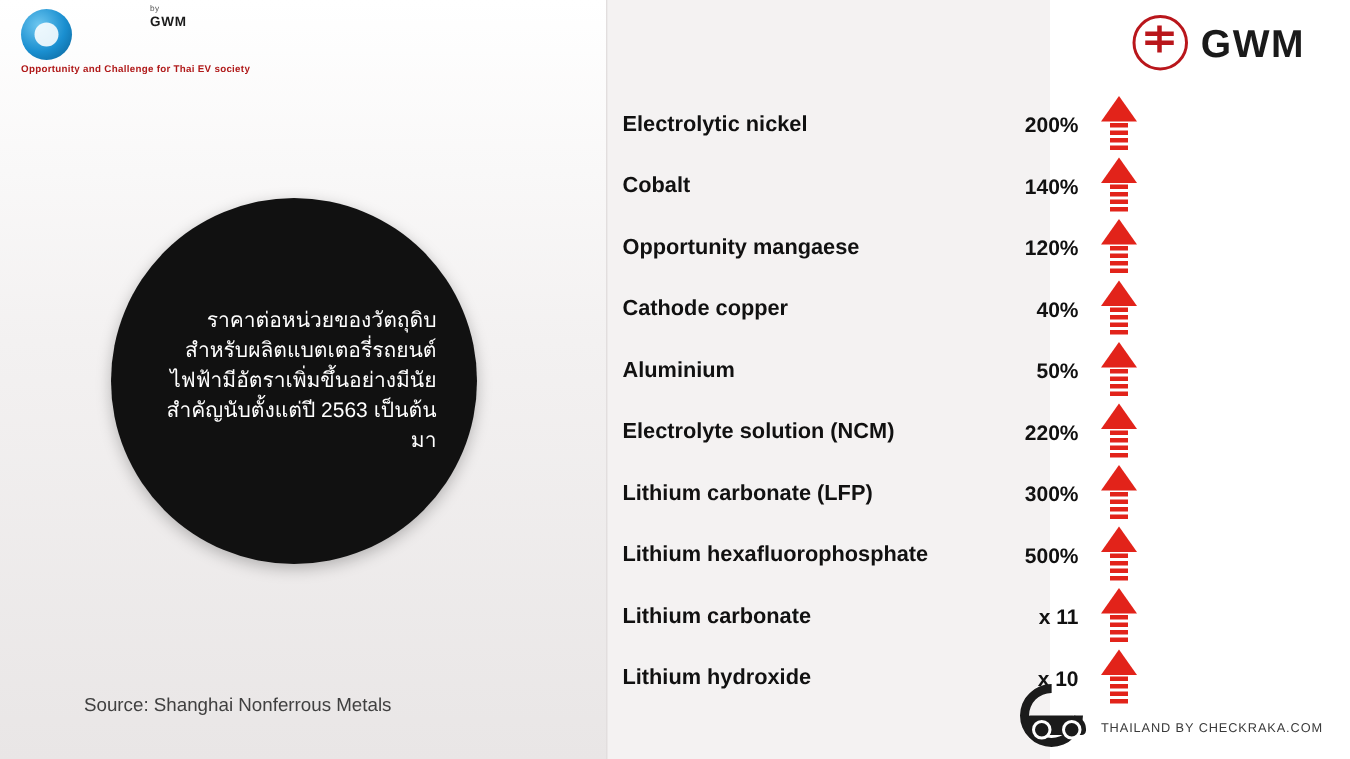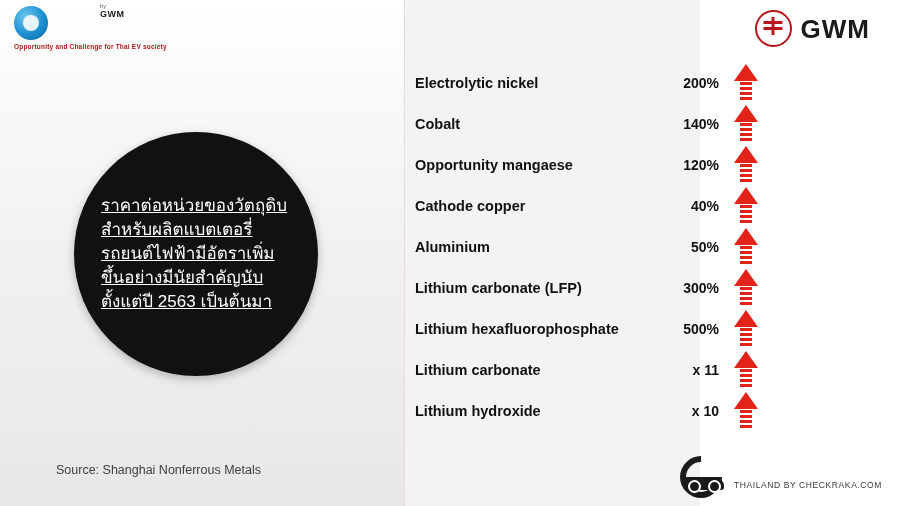--- a/index.html
+++ b/index.html
@@ -151,26 +151,25 @@
     width: 244px; height: 244px;
     border-radius: 50%;
     background: #111111;
     display: flex;
     align-items: center;
     justify-content: center;
     box-shadow: 0 3px 10px rgba(0,0,0,.25);
   }
   .callout-text {
     color: #ffffff;
-    font-size: 17px;
+    font-size: 14px;
     line-height: 1.42;
-    text-align: left;
+    text-align: right;
     width: 190px;
     word-break: break-word;
-    text-decoration: underline;
   }
   
   .source {
     position: absolute;
     left: 16px; top: 463px;
     font-size: 12.5px;
     color: #404040;
     margin-left: 40px;
   }
   
@@ -388,20 +387,33 @@
         <div class="arrow">
             <div class="head"></div>
             <div class="bar b1"></div>
             <div class="bar b2"></div>
             <div class="bar b3"></div>
             <div class="bar b4"></div>
           </div>
       </div>
     </div>
 
+    <div class="row">
+      <div class="row-label">Electrolyte solution (NCM)</div>
+      <div class="row-value">220%</div>
+      <div class="arrow-cell">
+        <div class="arrow">
+            <div class="head"></div>
+            <div class="bar b1"></div>
+            <div class="bar b2"></div>
+            <div class="bar b3"></div>
+            <div class="bar b4"></div>
+          </div>
+      </div>
+    </div>
 
     <div class="row">
       <div class="row-label">Lithium carbonate (LFP)</div>
       <div class="row-value">300%</div>
       <div class="arrow-cell">
         <div class="arrow">
             <div class="head"></div>
             <div class="bar b1"></div>
             <div class="bar b2"></div>
             <div class="bar b3"></div>

